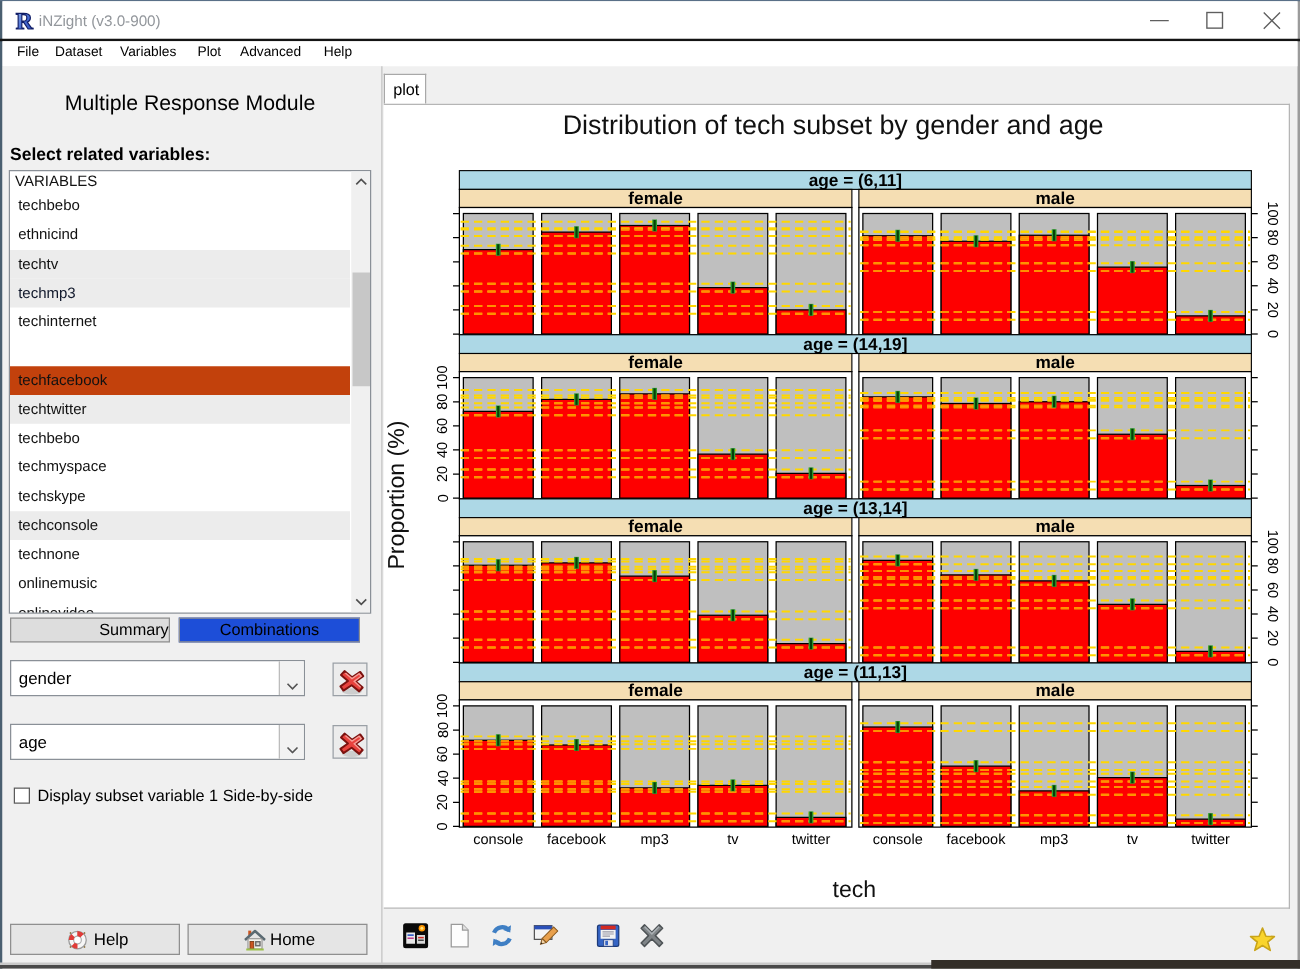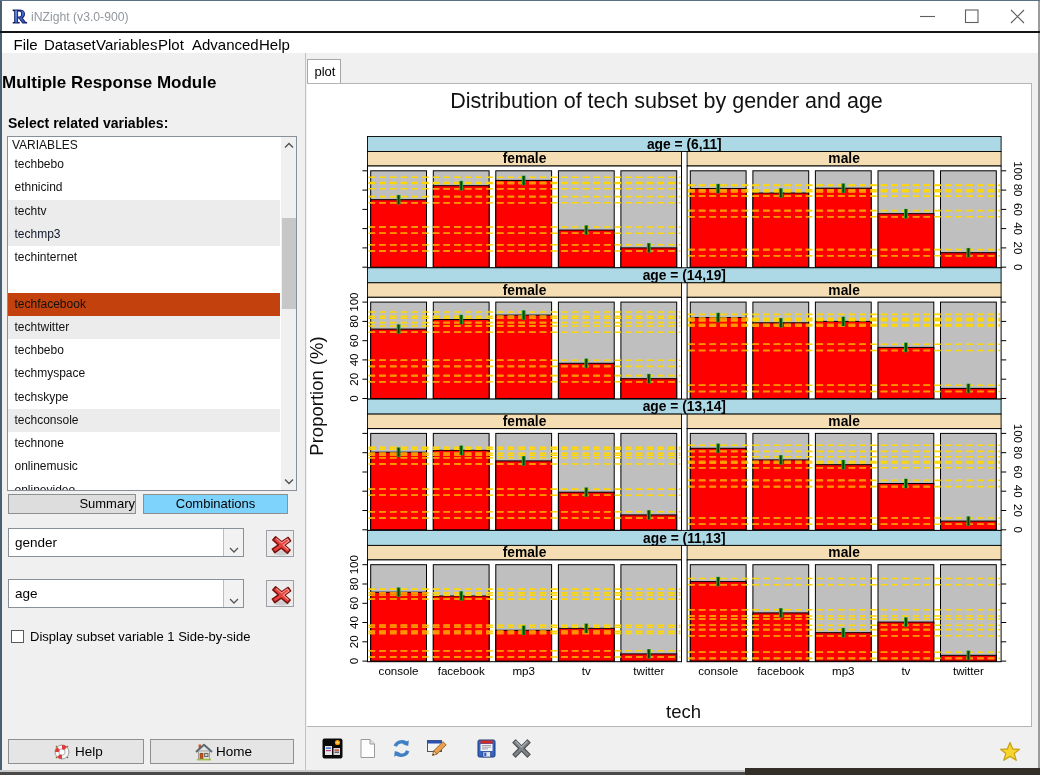--- a/index.html
+++ b/index.html
@@ -22,31 +22,31 @@
       </svg></div>
   <div class="abs" style="left:29px;top:8.5px;font-size:12.2px;color:#93979c">iNZight (v3.0-900)</div>
   <svg class="abs" style="left:910px;top:0" width="126" height="30" viewBox="0 0 126 30">
     <line x1="8" y1="15.5" x2="23" y2="15.5" stroke="#5f5f5f" stroke-width="1.1"></line>
     <rect x="53.5" y="9" width="12.5" height="12.5" fill="none" stroke="#5f5f5f" stroke-width="1.1"></rect>
     <path d="M99 9 L112 22 M112 9 L99 22" stroke="#5f5f5f" stroke-width="1.1"></path>
   </svg>
 </div>
 <div class="abs" style="left:0;top:31px;width:1040px;height:2px;background:#141414"></div>
 
-<div class="abs" style="left:2px;top:33px;width:1036px;height:20px;background:#fff;font-size:15px;color:#000">
+<div class="abs" style="left:2px;top:33px;width:1036px;height:20px;background:#fff;font-size:11px;color:#000">
   <span class="abs" style="left:11.5px;top:3px">File</span>
   <span class="abs" style="left:42px;top:3px">Dataset</span>
   <span class="abs" style="left:94px;top:3px">Variables</span>
   <span class="abs" style="left:156px;top:3px">Plot</span>
   <span class="abs" style="left:190px;top:3px">Advanced</span>
   <span class="abs" style="left:257px;top:3px">Help</span>
 </div>
 
 <div class="abs" style="left:2px;top:53px;width:303px;height:722px;background:#f0f0f0">
-  <div class="abs" style="left:0;top:20px;width:300px;text-align:left;font-size:17px;font-weight:bold;color:#000">Multiple Response Module</div>
+  <div class="abs" style="left:0;top:20px;width:300px;text-align:center;font-size:17px;font-weight:normal;color:#000">Multiple Response Module</div>
   <div class="abs" style="left:6px;top:62px;font-size:14px;font-weight:bold;color:#000">Select related variables:</div>
 
   <div class="abs" style="left:5px;top:83px;width:289.5px;height:355px;background:#fff;border:1px solid #8a9097;overflow:hidden">
     <div class="abs" style="left:0;top:0;width:272px;height:353px;overflow:hidden">
       <div style="position:absolute;left:4px;top:1px;width:260px;height:15px;font-size:12px;color:#111">VARIABLES</div>
 <div style="position:absolute;left:0;top:16.00px;width:272px;height:23.25px;font-size:12px;color:#111;line-height:23.25px;padding-left:6.5px">techbebo</div>
 <div style="position:absolute;left:0;top:39.25px;width:272px;height:23.25px;font-size:12px;color:#111;line-height:23.25px;padding-left:6.5px">ethnicind</div>
 <div style="position:absolute;left:0;top:62.50px;width:272px;height:23.25px;background:#ececec;font-size:12px;color:#111;line-height:23.25px;padding-left:6.5px">techtv</div>
 <div style="position:absolute;left:0;top:85.75px;width:272px;height:23.25px;background:#ececec;font-size:12px;color:#0f172a;line-height:23.25px;padding-left:6.5px">techmp3</div>
 <div style="position:absolute;left:0;top:109.00px;width:272px;height:23.25px;font-size:12px;color:#111;line-height:23.25px;padding-left:6.5px">techinternet</div>
@@ -66,21 +66,21 @@
           <path d="M1 5.5 L5 1.5 L9 5.5" fill="none" stroke="#505050" stroke-width="1.3"></path>
         </svg>
       <svg class="abs" style="left:3px;top:341px" width="10" height="7" viewBox="0 0 10 7">
           <path d="M1 1.5 L5 5.5 L9 1.5" fill="none" stroke="#505050" stroke-width="1.3"></path>
         </svg>
       <div class="abs" style="left:1px;top:81px;width:14px;height:91px;background:#c7c7c7"></div>
     </div>
   </div>
 
   <div class="abs" style="left:6px;top:441px;width:128px;height:19.5px;background:#dddddd;border:1px solid #8f8f8f;text-align:right;font-size:13px;line-height:18px;color:#000">Summary</div>
-  <div class="abs" style="left:141px;top:441px;width:145px;height:19.5px;background:#7dd3fc;border:1px solid #8f8f8f;text-align:center;font-size:13px;line-height:18px;color:#000">Combinations</div>
+  <div class="abs" style="left:141px;top:441px;width:145px;height:19.5px;background:#1d4ed8;border:1px solid #8f8f8f;text-align:center;font-size:13px;line-height:18px;color:#000">Combinations</div>
 </div>
 
 <div style="position:absolute;left:8px;top:528px;width:235.5px;height:29px;background:#fff;border:1px solid #8a9097">
   <div style="position:absolute;left:6px;top:0;height:27px;line-height:27px;font-size:13.5px;color:#000">gender</div>
   <div style="position:absolute;right:0;top:0;width:19.5px;height:27px;background:#f2f2f2;border-left:1px solid #bcbcbc">
     <div style="position:absolute;left:4.5px;top:10px"><svg width="10" height="6" viewBox="0 0 10 6">
           <path d="M1 1 L5 5 L9 1" fill="none" stroke="#555" stroke-width="1.3"></path>
         </svg></div>
   </div>
 </div>

